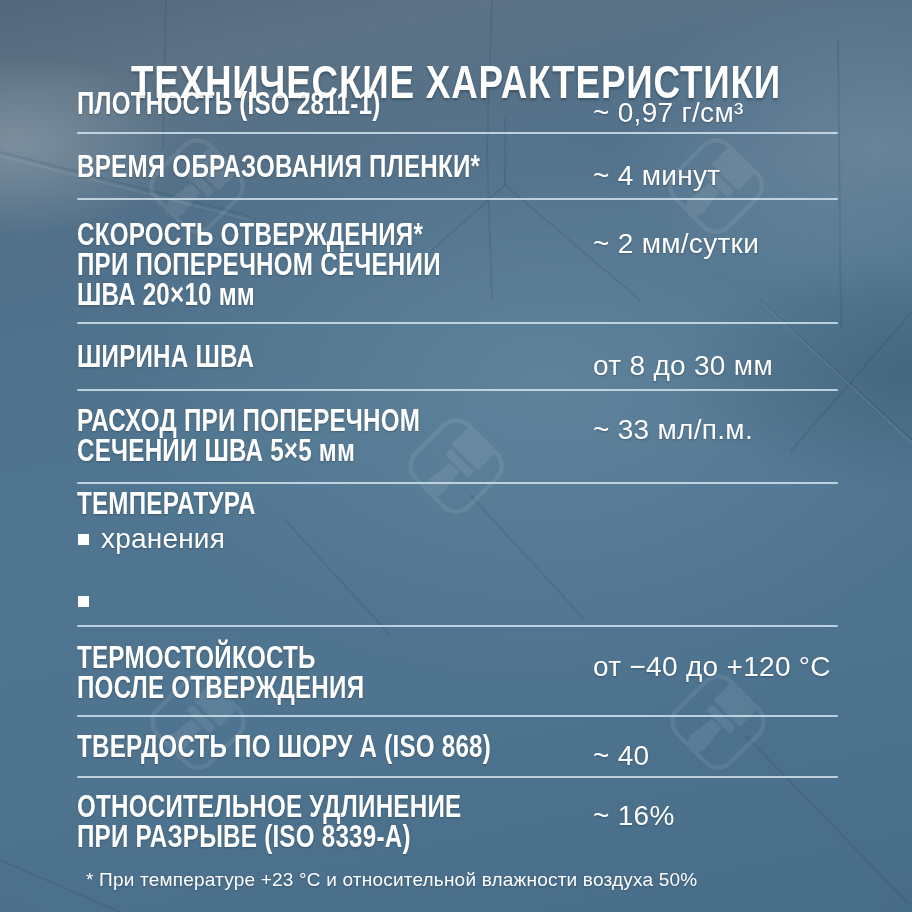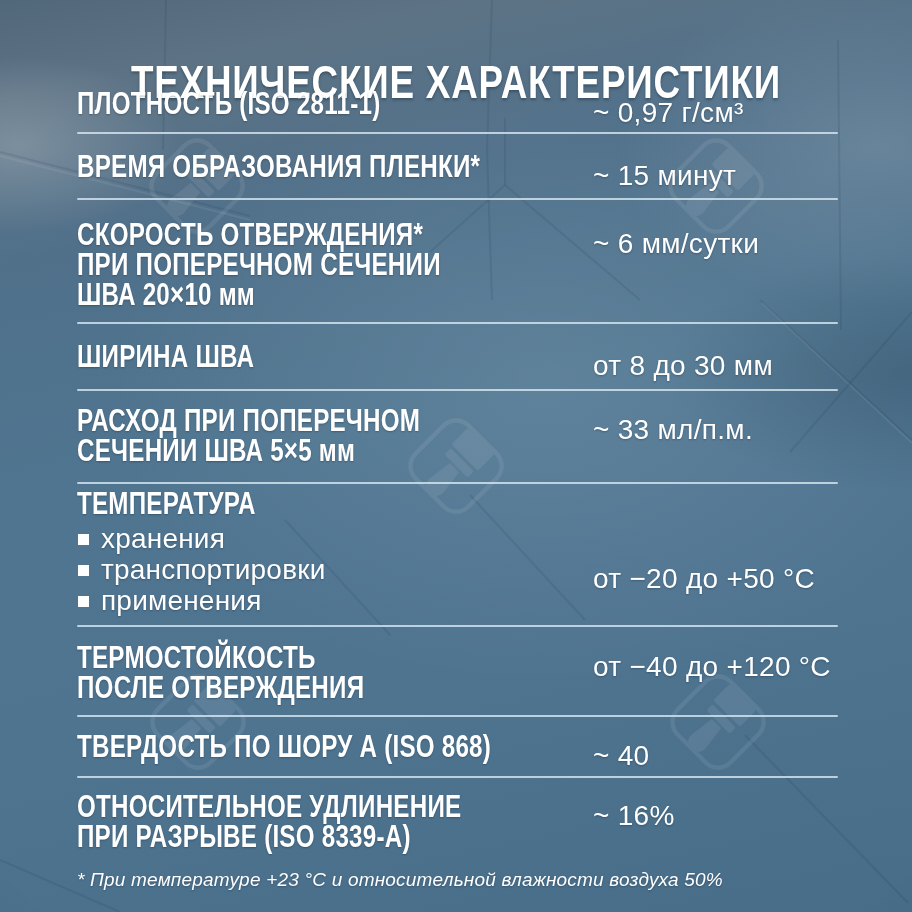--- a/index.html
+++ b/index.html
@@ -40,22 +40,22 @@
     position:absolute;left:77px;width:761px;height:2px;
     background:rgba(213,229,239,0.82);border-radius:1px;
   }
   .titem{position:absolute;left:0;width:912px;height:30px;}
   .bullet{position:absolute;left:78px;top:10px;width:11px;height:11px;background:#fff;}
   .tname{
     position:absolute;left:101px;top:0;font-size:28px;font-weight:400;line-height:30px;
     letter-spacing:.2px;text-shadow:0 1px 2px rgba(10,25,40,.3);white-space:nowrap;
   }
   .footnote{
-    position:absolute;left:77px;top:868px;font-size:19px;font-weight:400;line-height:24px;
-    letter-spacing:.2px;text-shadow:0 1px 2px rgba(10,25,40,.3);white-space:nowrap;font-style:italic;
+    position:absolute;left:86px;top:868px;font-size:19px;font-weight:400;line-height:24px;
+    letter-spacing:.2px;text-shadow:0 1px 2px rgba(10,25,40,.3);white-space:nowrap;
   }
 </style>
 </head>
 <body>
 
 <div class="page">
 
   <svg class="bglayer" width="912" height="912" viewBox="0 0 912 912">
     <g fill="none" stroke="#16344a" stroke-opacity="0.12" stroke-width="2">
       <path d="M166 0 L163 150"></path>
@@ -100,29 +100,29 @@
   <h1 class="title">ТЕХНИЧЕСКИЕ ХАРАКТЕРИСТИКИ</h1>
 
   <div class="row" style="top:89px">
     <div class="label">ПЛОТНОСТЬ (ISO 2811-1)</div>
     <div class="value">~ 0,97 г/см³</div>
   </div>
   <div class="divider" style="top:132px"></div>
 
   <div class="row" style="top:152px">
     <div class="label">ВРЕМЯ ОБРАЗОВАНИЯ ПЛЕНКИ*</div>
-    <div class="value">~ 15 минут</div>
+    <div class="value">~ 4 минут</div>
   </div>
   <div class="divider" style="top:198px"></div>
 
   <div class="row" style="top:220px">
     <div class="label">СКОРОСТЬ ОТВЕРЖДЕНИЯ*
 ПРИ ПОПЕРЕЧНОМ СЕЧЕНИИ
 ШВА 20×10 мм</div>
-    <div class="value">~ 6 мм/сутки</div>
+    <div class="value">~ 2 мм/сутки</div>
   </div>
   <div class="divider" style="top:322px"></div>
 
   <div class="row" style="top:342px">
     <div class="label">ШИРИНА ШВА</div>
     <div class="value">от 8 до 30 мм</div>
   </div>
   <div class="divider" style="top:389px"></div>
 
   <div class="row" style="top:406px">
@@ -132,28 +132,22 @@
   </div>
   <div class="divider" style="top:482px"></div>
 
   <div class="row" style="top:489px">
     <div class="label">ТЕМПЕРАТУРА</div>
   </div>
   <div class="titem" style="top:524px">
     <span class="bullet"></span>
     <span class="tname">хранения</span>
   </div>
-  <div class="titem" style="top:555px">
-    <span class="bullet"></span>
-    <span class="tname">транспортировки</span>
-    <div class="value">от −20 до +50 °C</div>
-  </div>
   <div class="titem" style="top:586px">
     <span class="bullet"></span>
-    <span class="tname">применения</span>
   </div>
   <div class="divider" style="top:625px"></div>
 
   <div class="row" style="top:643px">
     <div class="label">ТЕРМОСТОЙКОСТЬ
 ПОСЛЕ ОТВЕРЖДЕНИЯ</div>
     <div class="value">от −40 до +120 °C</div>
   </div>
   <div class="divider" style="top:715px"></div>
 

